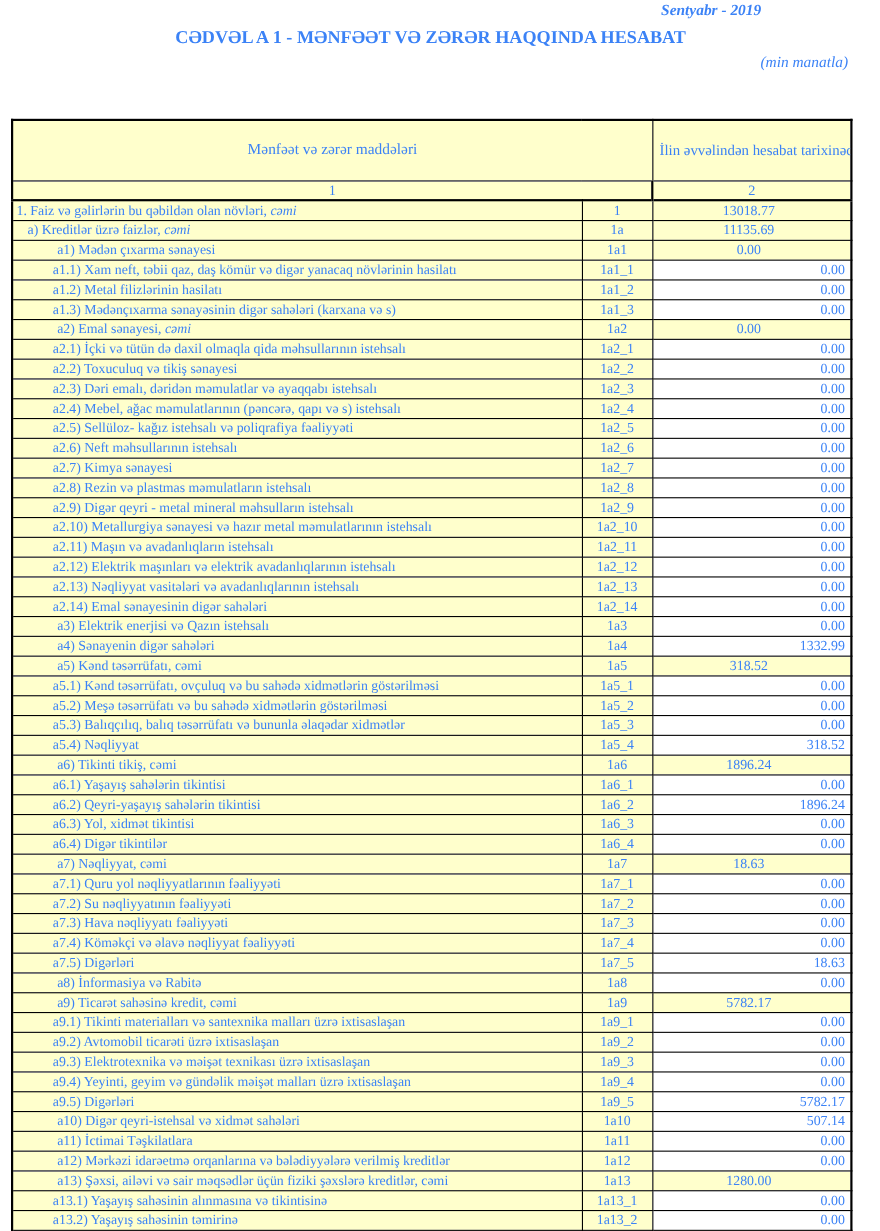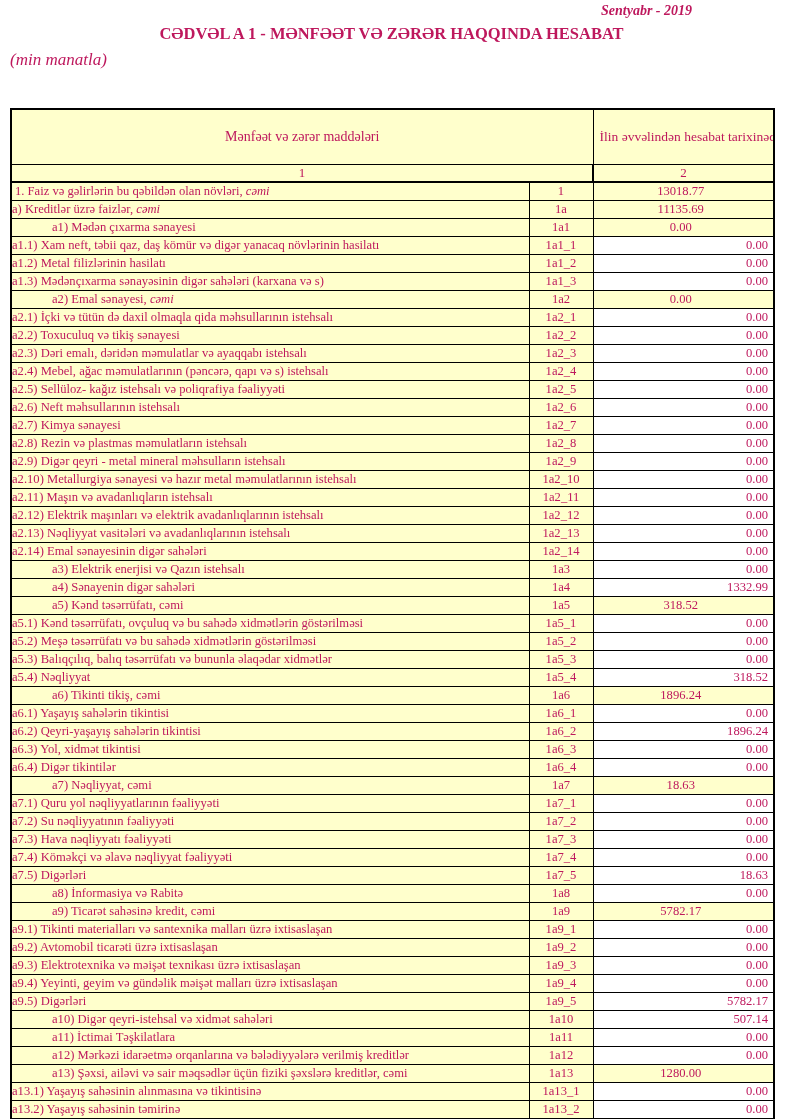--- a/index.html
+++ b/index.html
@@ -1,21 +1,21 @@
 <!DOCTYPE html>
 <html style="--yellow: #FFFFCC;"><head>
 <meta charset="utf-8">
 <style>
   * { margin: 0; padding: 0; box-sizing: border-box; }
   html, body { background: #ffffff; }
   .page {
     width: 800px; height: 1119px;
     background: #ffffff;
     font-family: "Liberation Serif", "DejaVu Serif", serif;
-    color: #be185d;
+    color: #3b82f6;
     position: relative;
     overflow: hidden;
   }
   .report-date {
     padding-top: 3px;
     padding-right: 108px;
     text-align: right;
     font-size: 14px;
     font-weight: bold;
     font-style: italic;
@@ -25,23 +25,23 @@
     width: 783px;
     text-align: center;
     font-size: 16.5px;
     font-weight: bold;
     height: 25px;
     margin-top: 3px;
   }
   .unit-note {
     width: 763px;
     margin-left: 10px;
-    text-align: left;
+    text-align: right;
     font-style: italic;
-    font-size: 17px;
+    font-size: 14px;
     height: 17px;
     margin-top: 1px;
     padding-right: 2px;
   }
   table.report {
     margin-left: 10px;
     width: 763px;
     border-collapse: collapse;
     table-layout: fixed;
     border: 2px solid #000;
@@ -82,23 +82,23 @@
     text-align: center;
     font-weight: bold;
     font-size: 13px;
     height: 18px;
   }
   .hdr-num.vcol { border-left: 2px solid #000; }
 
   tbody td { height: 18px; font-size: 12.6px; vertical-align: middle; }
   td.label-cell { background: var(--yellow); }
   td.lvl0 { padding-left: 3px; }
-  td.lvl1 { }
+  td.lvl1 { padding-left: 13px; }
   td.lvl2 { padding-left: 40px; }
-  td.lvl3 { }
+  td.lvl3 { padding-left: 36px; }
   td.code-cell {
     background: var(--yellow);
     text-align: center;
     border-left: 2px solid #000;
     border-right: 2px solid #000;
   }
   td.value-cell {
     background: #ffffff;
     text-align: right;
     padding-right: 5px;

